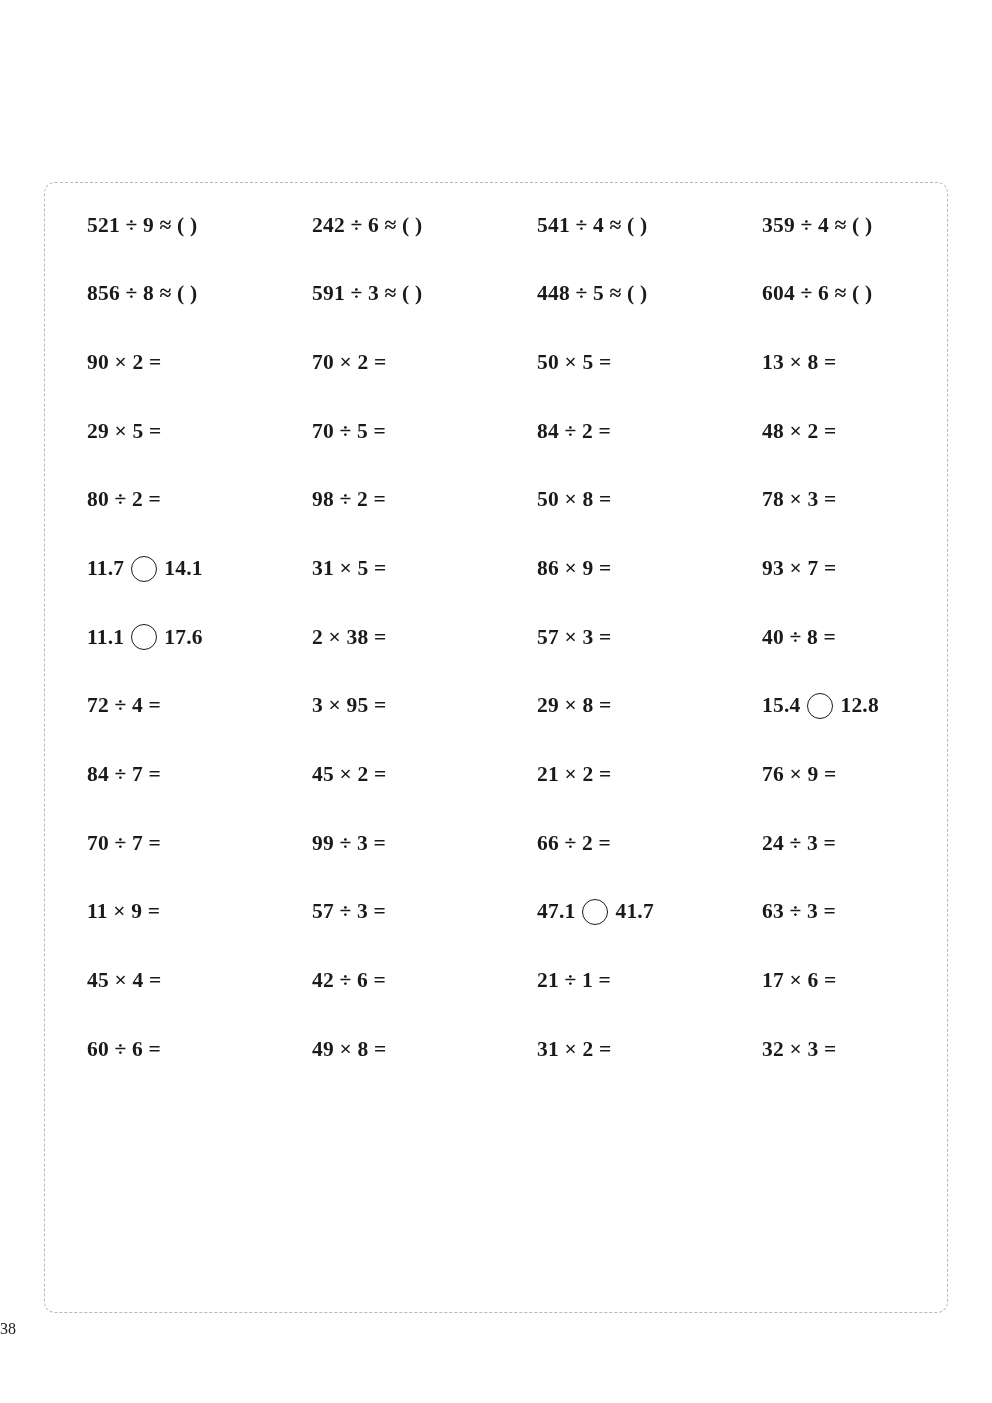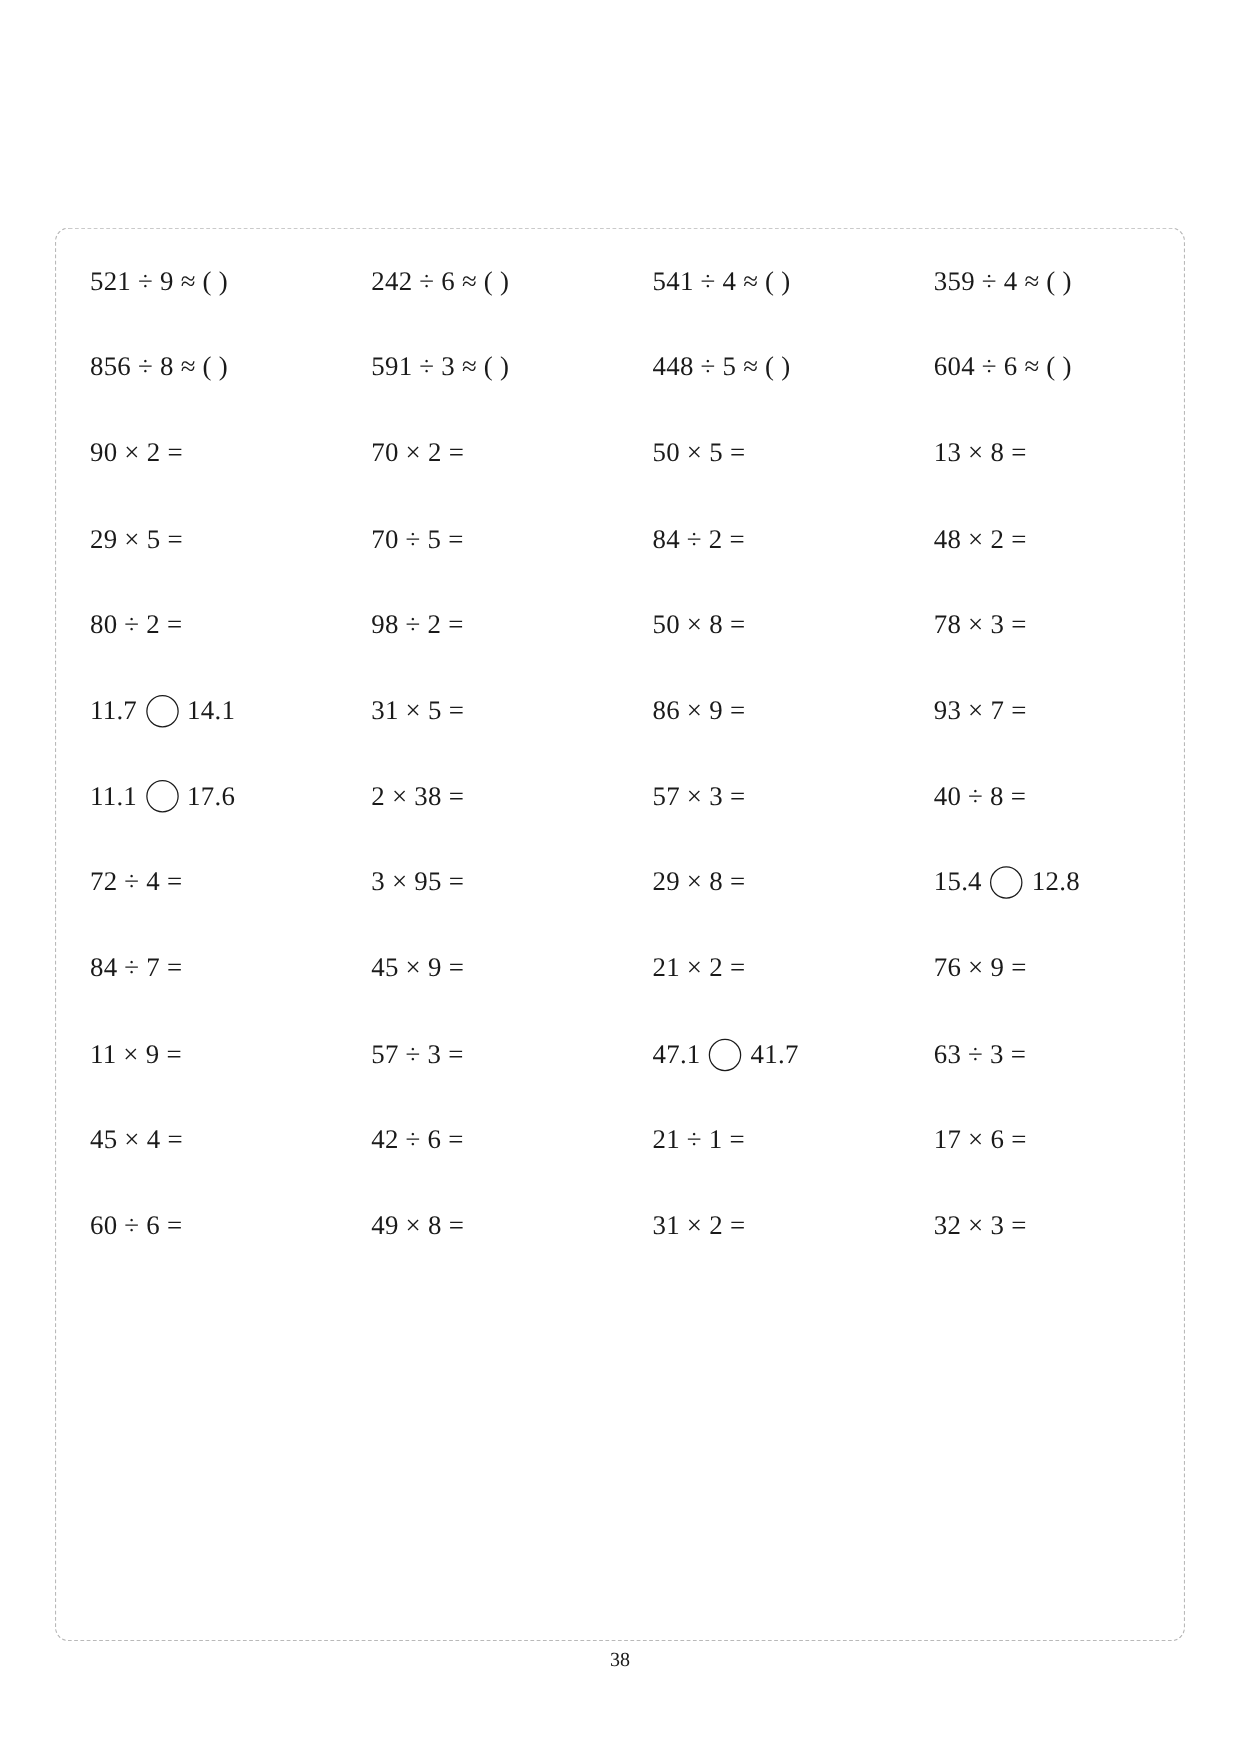--- a/index.html
+++ b/index.html
@@ -22,23 +22,24 @@
     top: 182px;
     width: 904px;
     height: 1131px;
     border: 1px dashed #b9b9b9;
     border-radius: 11px;
     box-sizing: border-box;
   }
 
   #problem-grid {
     position: absolute;
-    left: 27px;
+    left: 42px;
     top: 8px;
     width: 852px;
+    font-weight: bold;
   }
 
   .problem-row {
     display: flex;
     height: 68.7px;
     align-items: center;
   }
 
   .problem-cell {
     width: 225px;
@@ -66,21 +67,20 @@
     box-sizing: border-box;
     vertical-align: middle;
     flex: 0 0 auto;
   }
 
   #page-number {
     position: absolute;
     left: 0;
     top: 1320px;
     width: 992px;
-    text-align: center;
     font-size: 16px;
     color: #1a1a1a;
   }
 </style>
 </head>
 <body>
 
 <div id="worksheet-frame">
   <div id="problem-grid">
       <div class="problem-row">
@@ -199,27 +199,41 @@
           <span class="expr-text">15.4</span>
           <span class="compare-circle"></span>
           <span class="expr-text">12.8</span>
         </div>
       </div>
       <div class="problem-row">
         <div class="problem-cell">
           <span class="expr-text">84 ÷ 7 =</span>
         </div>
         <div class="problem-cell">
-          <span class="expr-text">45 × 9 =</span>
+          <span class="expr-text">45 × 2 =</span>
         </div>
         <div class="problem-cell">
           <span class="expr-text">21 × 2 =</span>
         </div>
         <div class="problem-cell">
           <span class="expr-text">76 × 9 =</span>
+        </div>
+      </div>
+      <div class="problem-row">
+        <div class="problem-cell">
+          <span class="expr-text">70 ÷ 7 =</span>
+        </div>
+        <div class="problem-cell">
+          <span class="expr-text">99 ÷ 3 =</span>
+        </div>
+        <div class="problem-cell">
+          <span class="expr-text">66 ÷ 2 =</span>
+        </div>
+        <div class="problem-cell">
+          <span class="expr-text">24 ÷ 3 =</span>
         </div>
       </div>
       <div class="problem-row">
         <div class="problem-cell">
           <span class="expr-text">11 × 9 =</span>
         </div>
         <div class="problem-cell">
           <span class="expr-text">57 ÷ 3 =</span>
         </div>
         <div class="problem-cell">

